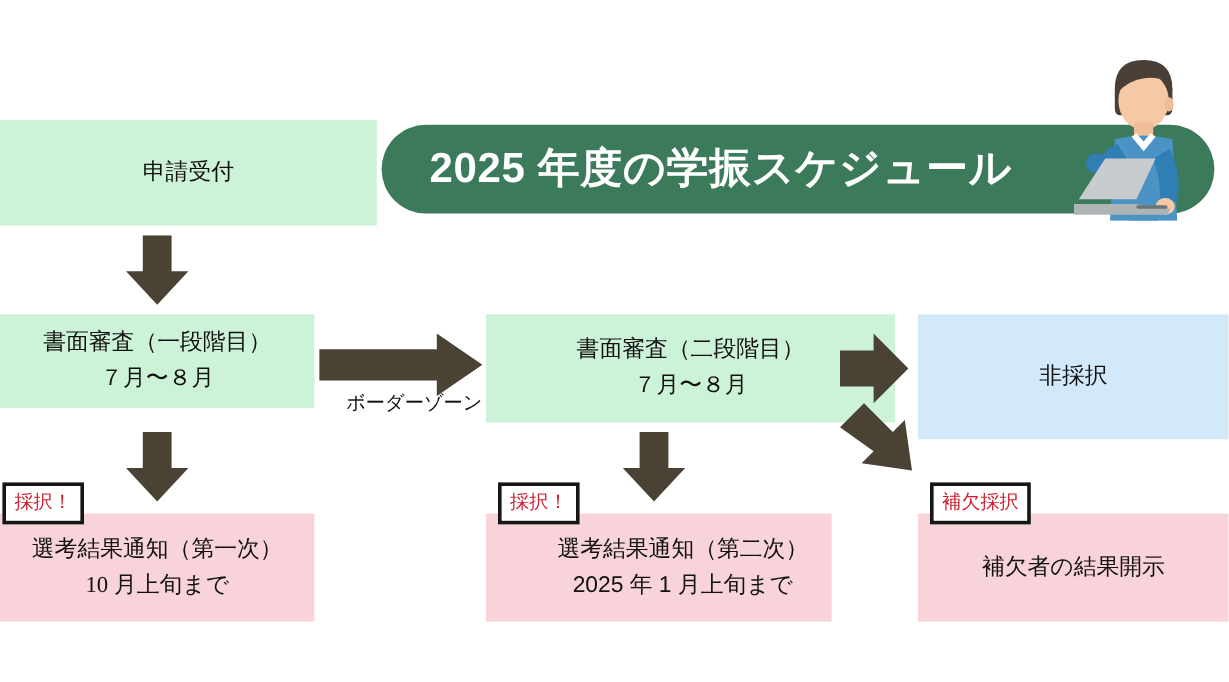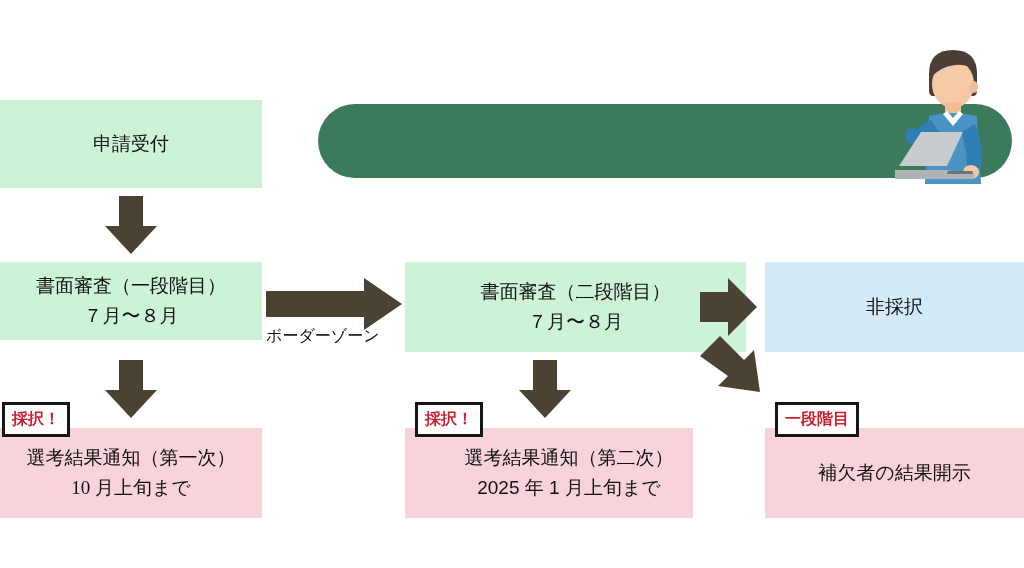--- a/index.html
+++ b/index.html
@@ -68,38 +68,38 @@
   .box-pink  { background: #f9d3da; }
 
   .box-line {
     font-size: 19px;
     line-height: 30px;
     color: #111111;
     white-space: nowrap;
   }
 
   
-  .b-apply      { left: 0px;   top: 100px; width: 262px; height: 88px; }
+  .b-apply      { left: 0px;   top: 100px; width: 314px; height: 88px; }
   .b-review1    { left: 0px;   top: 262px; width: 262px; height: 78px; }
   .b-result1    { left: 0px;   top: 428px; width: 262px; height: 90px; font-family: Liberation Serif, serif; }
 
   .b-review2    { left: 405px; top: 262px; width: 341px; height: 90px; }
   .b-result2    { left: 405px; top: 428px; width: 288px; height: 90px; padding-left: 40px; }
 
-  .b-reject     { left: 765px; top: 262px; width: 259px; height: 90px; }
+  .b-reject     { left: 765px; top: 262px; width: 259px; height: 104px; }
   .b-waitlist   { left: 765px; top: 428px; width: 259px; height: 90px; }
 
   
   .badge {
     position: absolute;
     background: #ffffff;
     border: 3px solid #161616;
     color: #cc2030;
     font-size: 16px;
-    font-weight: bold;
+    font-weight: normal;
     line-height: 1;
     padding: 6px 7px 7px 7px;
     white-space: nowrap;
     box-sizing: border-box;
     z-index: 5;
   }
   .badge-1 { left: 2px;   top: 402px; }
   .badge-2 { left: 415px; top: 402px; }
   .badge-3 { left: 775px; top: 402px; }
 
@@ -112,32 +112,33 @@
   .ar-down3 { left: 513px; top: 360px; }
   .ar-right1 { left: 266px; top: 278px; }
   .ar-right2 { left: 700px; top: 276px; }
   .ar-diag   { left: 698px; top: 330px; }
 
   .arrow-label {
     position: absolute;
     left: 266px;
     top: 326px;
     width: 136px;
-    text-align: left;
+    text-align: right;
     font-size: 16px;
     color: #111111;
     white-space: nowrap;
   }
 </style>
 </head>
 <body>
 
 <div id="canvas">
 
   <div class="title-banner"></div>
+  <div class="title-text">2025 年度の学振スケジュール</div>
 
   <div class="person">
     <svg viewBox="0 0 116 140" width="116" height="140" xmlns="http://www.w3.org/2000/svg">
 
       <path d="M34 30 q0 -24 24 -24 q24 0 24 24 l0 16 q0 6 -4 6 l-40 0 q-4 0 -4 -6 z" fill="#4a3f36"></path>
 
       <ellipse cx="58" cy="40" rx="21" ry="24" fill="#f5c9a6"></ellipse>
 
       <ellipse cx="79" cy="43" rx="4" ry="6" fill="#f0bd97"></ellipse>
 
@@ -227,18 +228,18 @@
   <div class="arrow ar-diag">
     <svg width="74" height="76" viewBox="0 0 74 76" xmlns="http://www.w3.org/2000/svg">
       <path d="M2 26 L22 6 L46 30 L56 20 L62 62 L20 56 L30 46 z" fill="#4a4334"></path>
     </svg>
   </div>
 
   <div class="box box-blue b-reject">
     <div class="box-line">非採択</div>
   </div>
 
-  <div class="badge badge-3">一段階目</div>
+  <div class="badge badge-3">補欠採択</div>
   <div class="box box-pink b-waitlist">
     <div class="box-line">補欠者の結果開示</div>
   </div>
 
 </div>
 
 </body></html>

